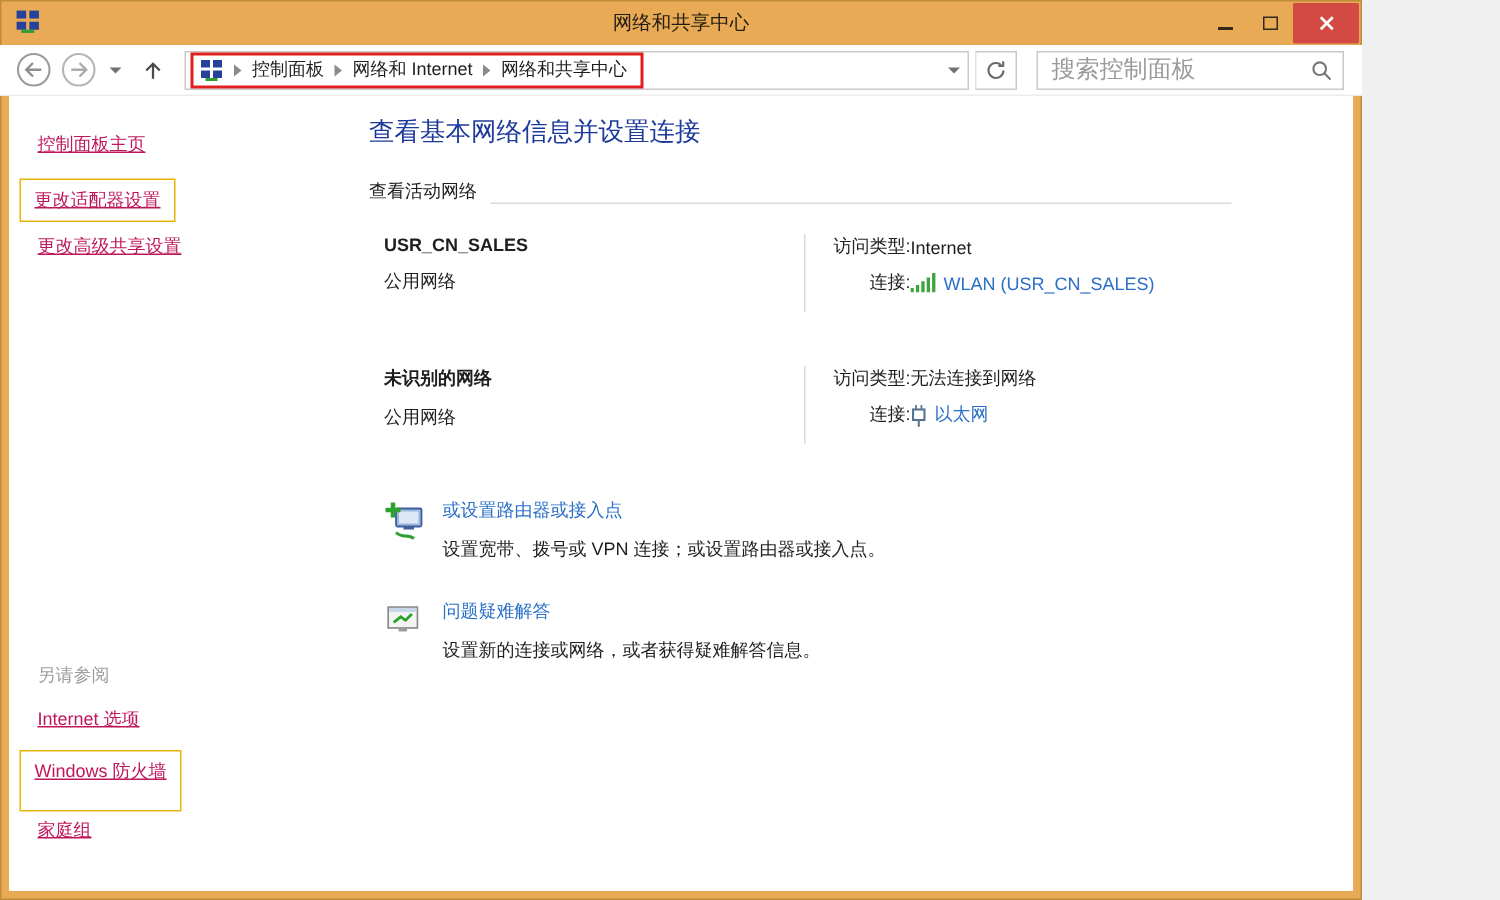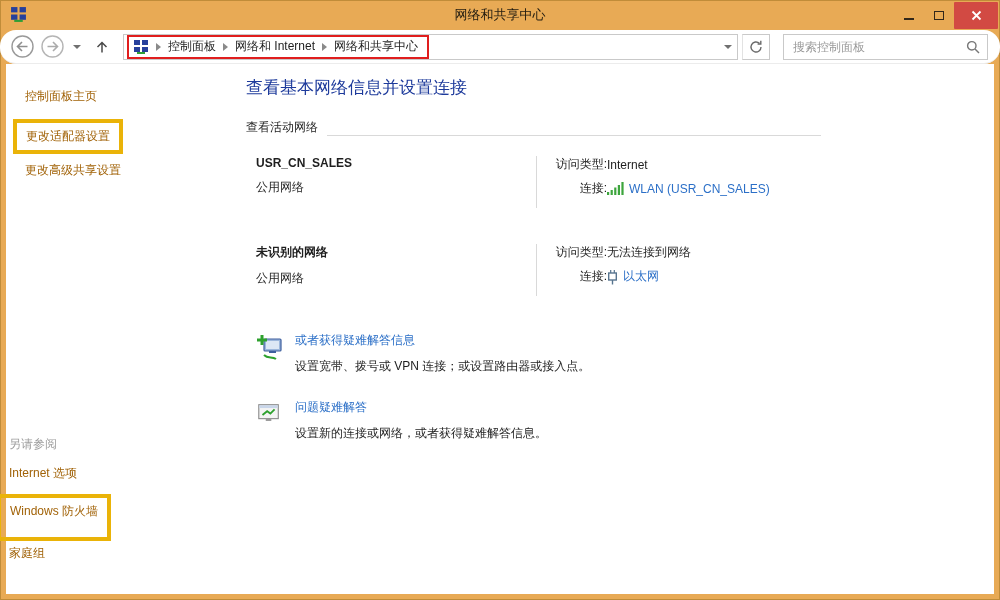--- a/index.html
+++ b/index.html
@@ -4,21 +4,21 @@
 <style>
   * { box-sizing: border-box; }
   html,body { margin:0; padding:0; }
   body {
     font-family: "Liberation Sans", "DejaVu Sans", sans-serif;
     font-size: 12px;
     color: #1e1e1e;
     background: #f0f0f0;
   }
   .window{
-    position:relative; width:1000px; height:600px;
+    position:relative; width:908px; height:600px;
     background:#e8aa55;
     padding:0 6px 6px 6px;
     box-shadow: inset 0 0 0 1px #c08c39;
   }
   
   .titlebar{
     position:relative; height:30px; margin:0 -6px; padding:0 6px;
     display:flex; align-items:center;
   }
   .titlebar .app-icon{ margin-left:4px; width:18px; height:18px; }
@@ -29,21 +29,20 @@
   .win-controls{ position:absolute; right:2px; top:0; height:30px; display:flex; align-items:center; }
   .wc-btn{ width:30px; height:26px; display:flex; align-items:center; justify-content:center; cursor:default; }
   .min-glyph{ width:10px; height:2px; background:#33281a; margin-top:8px; }
   .max-glyph{ width:10px; height:9px; border:1.5px solid #33281a; }
   .wc-close{ width:44px; height:27px; background:#d24a43; margin-top:1px; display:flex; align-items:center; justify-content:center; border-radius:1px; }
   
   .toolbar{
     height:34px; background:#fff; margin:0 -6px; padding:0 12px 0 10px;
     display:flex; align-items:center; gap:5px;
     border-bottom:1px solid #ececec;
-    border-radius:16px;
   }
   .nav-btn{ width:25px; height:25px; display:flex; align-items:center; justify-content:center; }
   .chev-down{ width:0; height:0; border-left:4px solid transparent; border-right:4px solid transparent; border-top:4px solid #707070; }
   .nav-drop{ width:14px; display:flex; justify-content:center; }
   .addressbar{
     flex:1; height:26px; border:1px solid #c9c9c9; background:#fff;
     display:flex; align-items:center; padding:1px 3px; margin-left:4px;
   }
   .crumb-box{
     display:flex; align-items:center; gap:7px;
@@ -52,34 +51,34 @@
   .crumb{ color:#1e1e1e; white-space:nowrap; cursor:default; }
   .crumb-sep{ width:0; height:0; border-top:4px solid transparent; border-bottom:4px solid transparent; border-left:5px solid #8a8a8a; }
   .addr-right{ margin-left:auto; display:flex; align-items:center; gap:8px; padding-right:2px; }
   .refresh-cell{ width:28px; height:26px; border:1px solid #c9c9c9; border-left:1px solid #e2e2e2; margin-left:-1px;
     display:flex; align-items:center; justify-content:center; }
   .searchbox{
     width:205px; height:26px; border:1px solid #c9c9c9; background:#fff;
     display:flex; align-items:center; margin-left:8px; padding:0 7px;
   }
   .searchbox input{
-    border:none; outline:none; flex:1; font-size:12px; min-width:0;
+    border:none; outline:none; flex:1; font-size:16px; min-width:0;
     font-family:"Liberation Sans","DejaVu Sans",sans-serif; color:#333;
   }
   .searchbox input::placeholder{ color:#9a9a9a; }
   
   .content{ display:flex; background:#fff; height:530px; position:relative; }
   .sidebar{ width:228px; padding:24px 0 0 19px; position:relative; flex:none; }
-  .side-item{ display:block; color:#a16207; margin-bottom:17px; cursor:pointer; white-space:nowrap; }
+  .side-item{ display:block; color:#be185d; margin-bottom:17px; cursor:pointer; white-space:nowrap;text-decoration:underline; }
   .red-box{
-    border:4px solid #eab308; padding:5px 9px; display:inline-block;
+    border:1px solid #eab308; padding:5px 9px; display:inline-block;
     margin-left:-12px; margin-top:-3px; margin-bottom:8px;
   }
   .red-box .side-item{ margin:0; }
-  .see-also{ position:absolute; left:3px; bottom:20px; }
+  .see-also{ position:absolute; left:19px; bottom:20px; }
   .see-also .header{ color:#9e9e9e; margin-bottom:12px; }
   .see-also .side-item{ margin-bottom:12px; }
   .see-also .red-box{ margin-bottom:4px; margin-top:0; }
   .main{ flex:1; padding:12px 0 0 12px; }
   .main-inner{ width:575px; }
   h1.page-title{
     font-size:17px; font-weight:normal; color:#1d3a9b; margin:0 0 20px 0;
   }
   .section-hd{ display:flex; align-items:flex-end; margin-bottom:20px; }
   .section-hd .lbl{ color:#1e1e1e; flex:none; }
@@ -268,21 +267,21 @@
             <svg viewBox="0 0 28 28" width="28" height="28">
               <rect x="8" y="5" width="17" height="12" rx="1" fill="#9db7dc" stroke="#3e5f9e" stroke-width="1.2"></rect>
               <rect x="10" y="7" width="13" height="8" fill="#dce7f5"></rect>
               <rect x="13" y="17" width="7" height="2" fill="#3e5f9e"></rect>
               <rect x="4.5" y="1" width="3" height="10" fill="#2ea12e"></rect>
               <rect x="1" y="4.5" width="10" height="3" fill="#2ea12e"></rect>
               <path d="M8 21c4 4 8 1 12 4" stroke="#2ea12e" stroke-width="2" fill="none"></path>
             </svg>
           </span>
           <div>
-            <a class="link task-title">或者获得疑难解答信息</a>
+            <a class="link task-title">或设置路由器或接入点</a>
             <div class="task-desc">设置宽带、拨号或 VPN 连接；或设置路由器或接入点。</div>
           </div>
         </div>
 
         <div class="task">
           <span class="task-icon">
             <svg viewBox="0 0 28 28" width="26" height="26">
               <rect x="3" y="4" width="21" height="15" fill="#f4f4f4" stroke="#8a8a8a" stroke-width="1.2"></rect>
               <rect x="3.6" y="4.6" width="19.8" height="3" fill="#c9d6ea"></rect>
               <path d="M7 15l5-4 3.5 2.5L20 9" stroke="#2ea12e" stroke-width="2" fill="none"></path>

